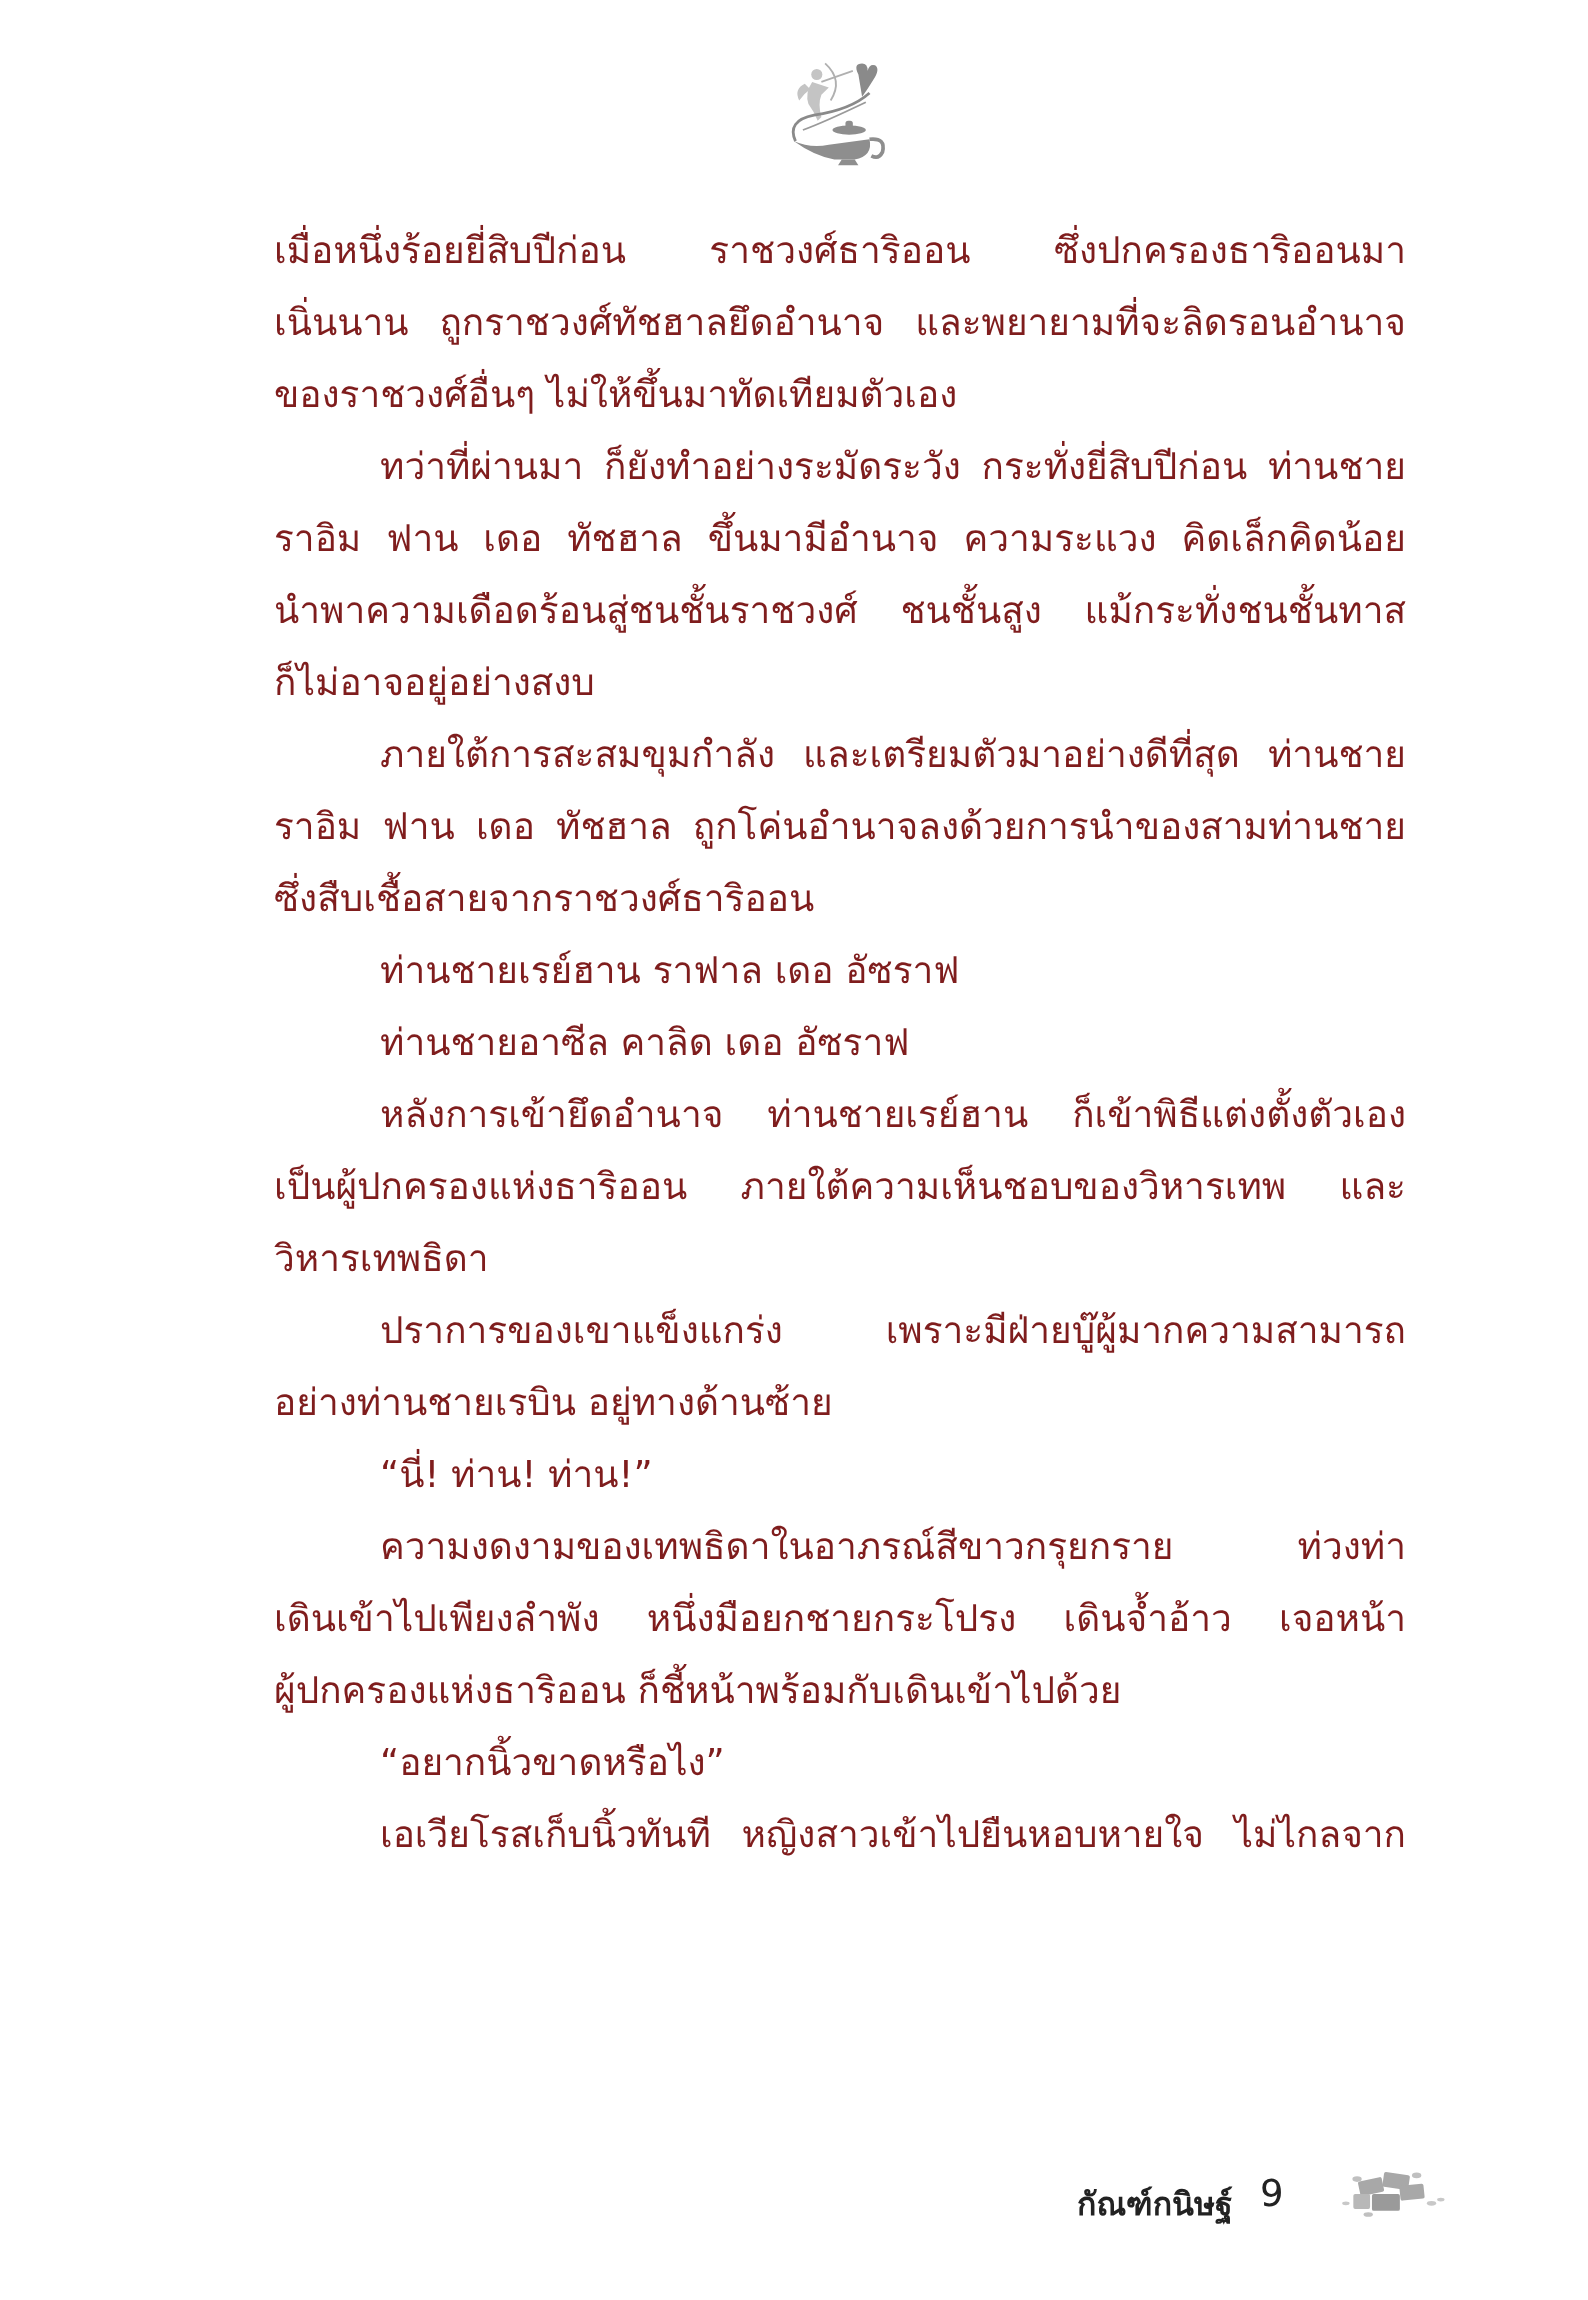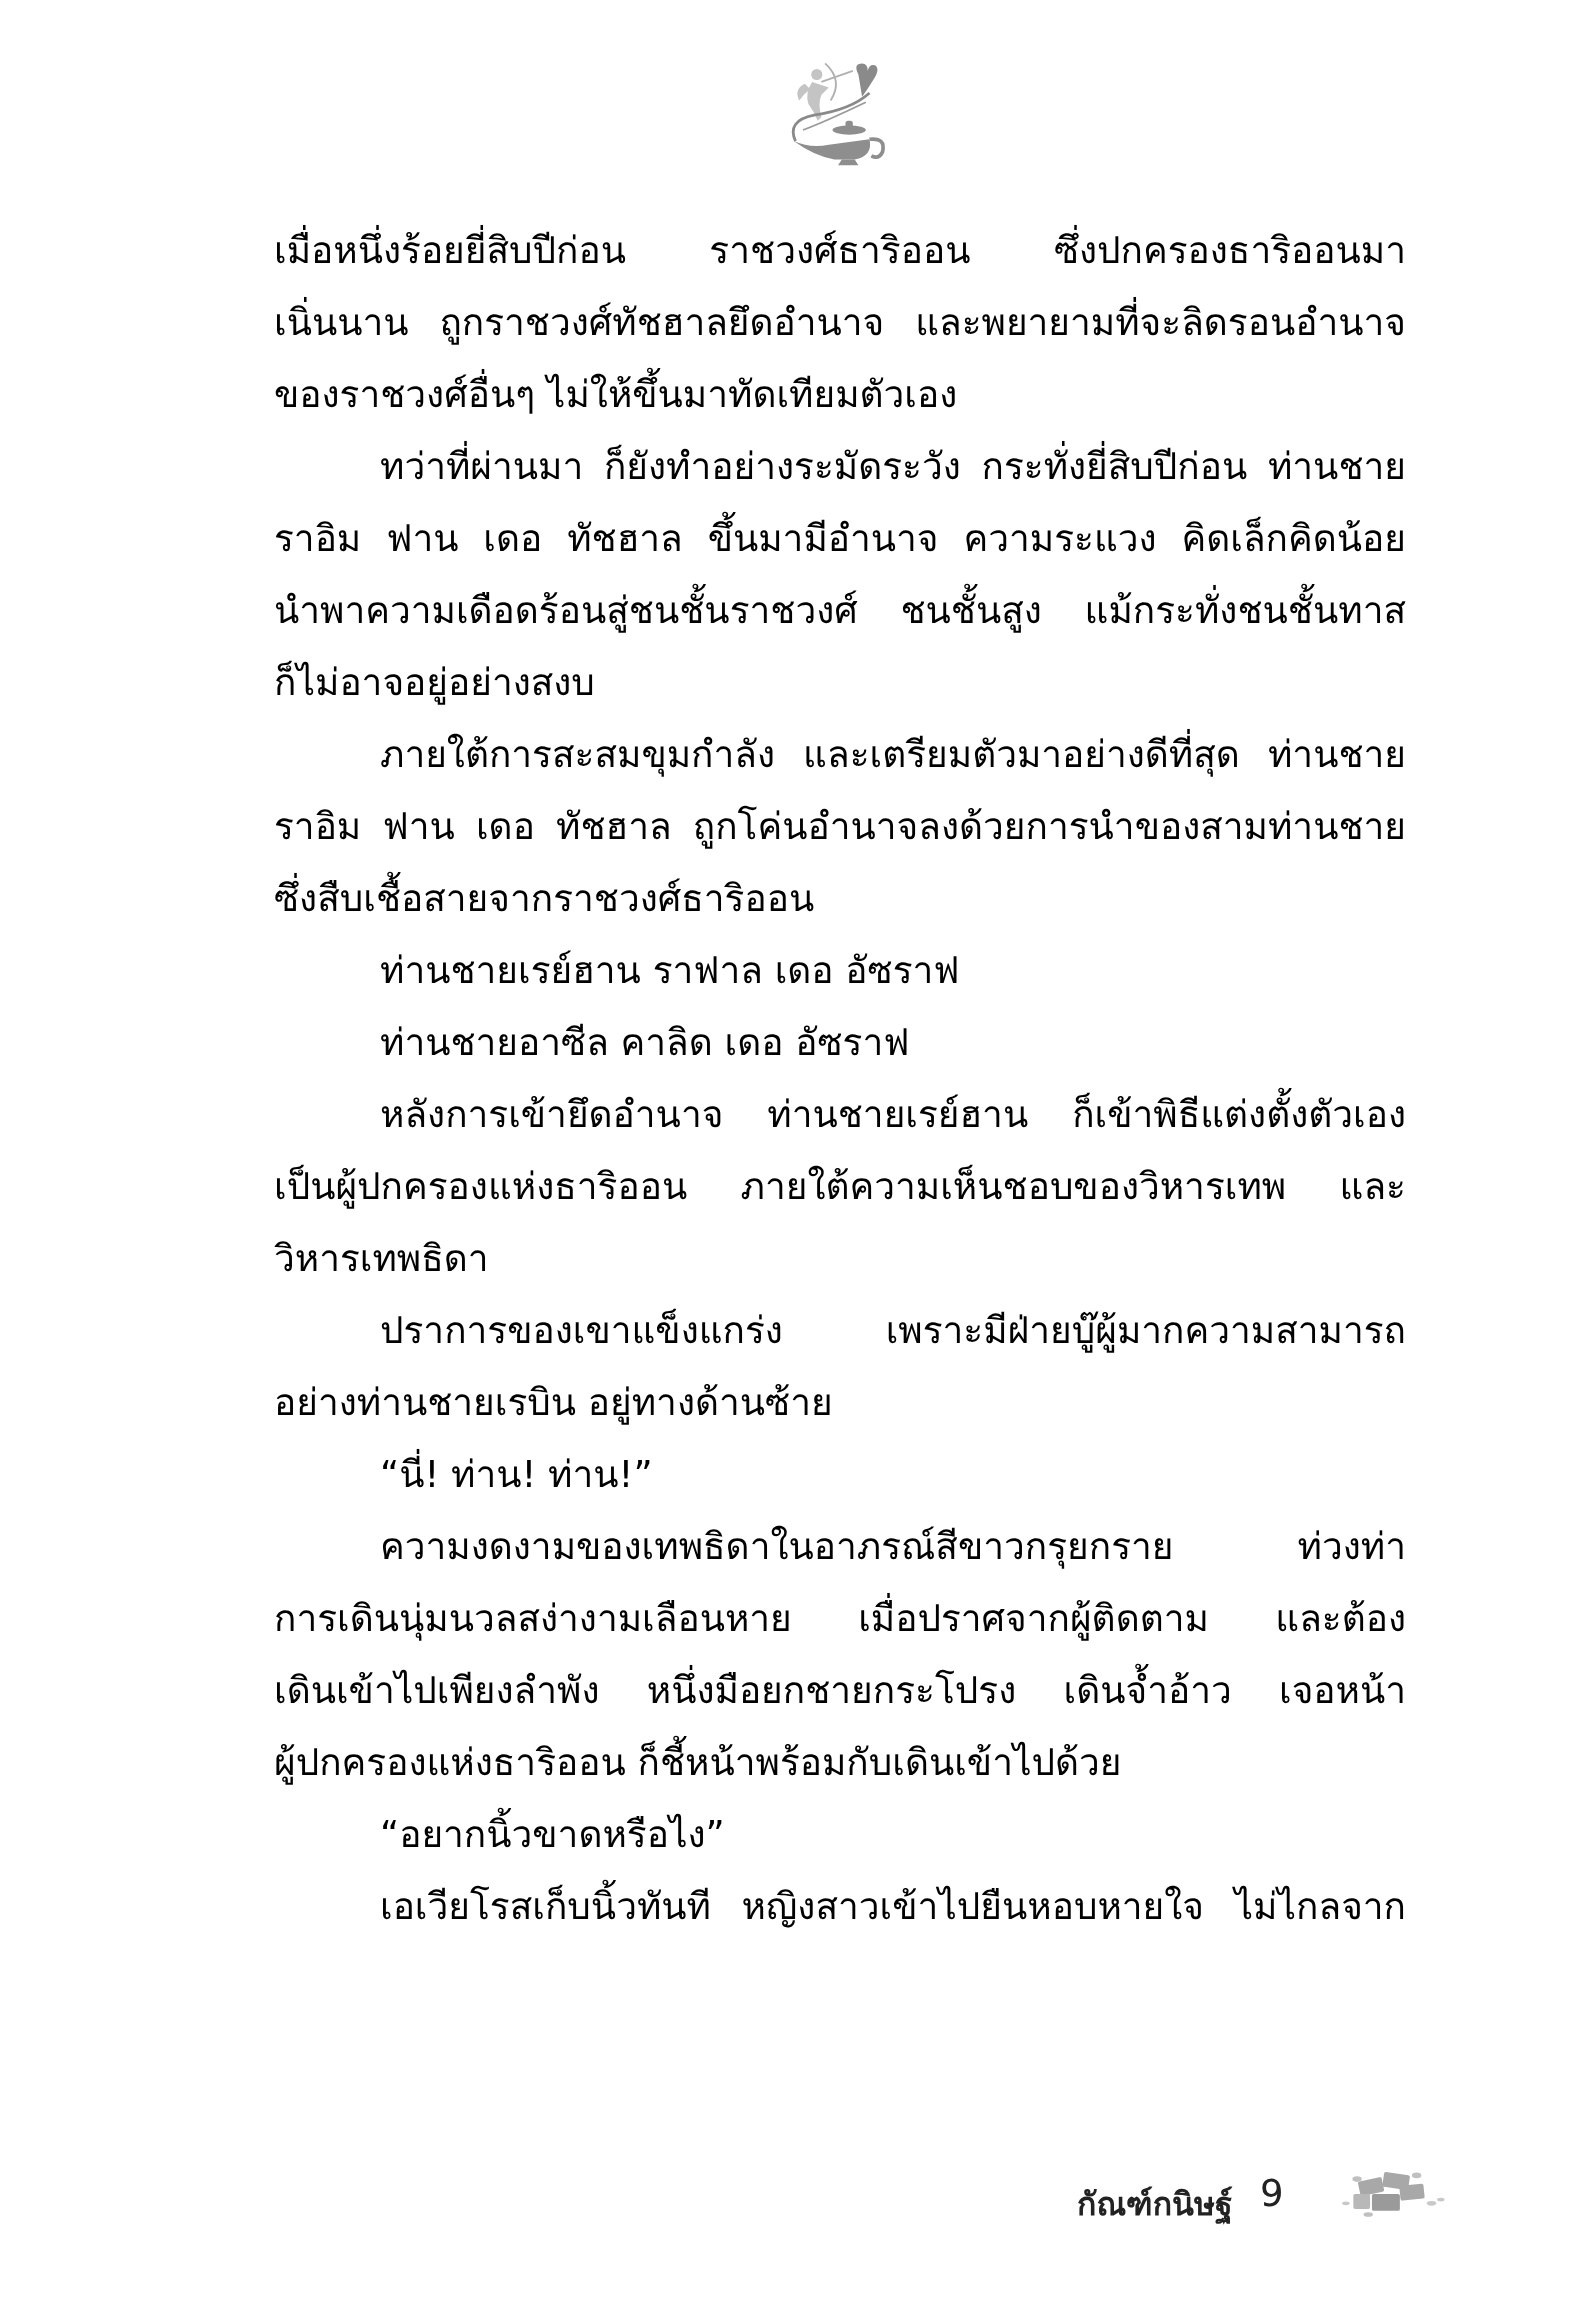--- a/index.html
+++ b/index.html
@@ -1,21 +1,21 @@
 <!DOCTYPE html>
 <html style="font-size:15px"><head>
 <meta charset="utf-8">
 <style>
   html, body { margin: 0; padding: 0; background: #ffffff; }
   body { width: 1589px; height: 2300px; position: relative; overflow: hidden; }
   .page { position: absolute; left: 0; top: 0; width: 1589px; height: 2300px; background: #fff; }
   .logo { position: absolute; left: 777px; top: 56px; width: 111px; height: 111px; }
   .text-block {
     position: absolute; left: 274px; top: 215px; width: 1132px;
-    font-family: "DejaVu Sans", sans-serif; font-size: 37px; color: #000000;
+    font-family: "DejaVu Sans", sans-serif; font-size: 37px; color: #7f1d1d;
   }
   .line { height: 72px; line-height: 72px; white-space: nowrap; overflow: visible; }
   .line.justify { text-align: justify; text-align-last: justify; }
   .line.indent { padding-left: 106px; }
   .footer-title {
     position: absolute; left: 1067px; top: 2178px;
     font-family: "DejaVu Sans", sans-serif; font-weight: bold; font-size: 32px; color: #222; margin-left: 10px;
   }
   .footer-page {
     position: absolute; left: 1260px; top: 2172px;
@@ -65,21 +65,20 @@
       <div class="line">ซึ่งสืบเชื้อสายจากราชวงศ์ธาริออน</div>
       <div class="line indent">ท่านชายเรย์ฮาน ราฟาล เดอ อัซราฟ</div>
       <div class="line indent">ท่านชายอาซีล คาลิด เดอ อัซราฟ</div>
       <div class="line indent justify">หลังการเข้ายึดอำนาจ ท่านชายเรย์ฮาน ก็เข้าพิธีแต่งตั้งตัวเอง</div>
       <div class="line justify">เป็นผู้ปกครองแห่งธาริออน ภายใต้ความเห็นชอบของวิหารเทพ และ</div>
       <div class="line">วิหารเทพธิดา</div>
       <div class="line indent justify">ปราการของเขาแข็งแกร่ง เพราะมีฝ่ายบู๊ผู้มากความสามารถ</div>
       <div class="line">อย่างท่านชายเรบิน อยู่ทางด้านซ้าย</div>
       <div class="line indent">“นี่! ท่าน! ท่าน!”</div>
       <div class="line indent justify">ความงดงามของเทพธิดาในอาภรณ์สีขาวกรุยกราย ท่วงท่า</div>
-      <div class="line justify">การเดินนุ่มนวลสง่างามเลือนหาย เมื่อปราศจากผู้ติดตาม และต้อง</div>
       <div class="line justify">เดินเข้าไปเพียงลำพัง หนึ่งมือยกชายกระโปรง เดินจ้ำอ้าว เจอหน้า</div>
       <div class="line">ผู้ปกครองแห่งธาริออน ก็ชี้หน้าพร้อมกับเดินเข้าไปด้วย</div>
       <div class="line indent">“อยากนิ้วขาดหรือไง”</div>
       <div class="line indent justify">เอเวียโรสเก็บนิ้วทันที หญิงสาวเข้าไปยืนหอบหายใจ ไม่ไกลจาก</div>
     </div>
 
   <div class="footer-title">กัณฑ์กนิษฐ์</div>
   <div class="footer-page">9</div>
 
   <svg class="footer-icon" viewBox="0 0 130 60">

